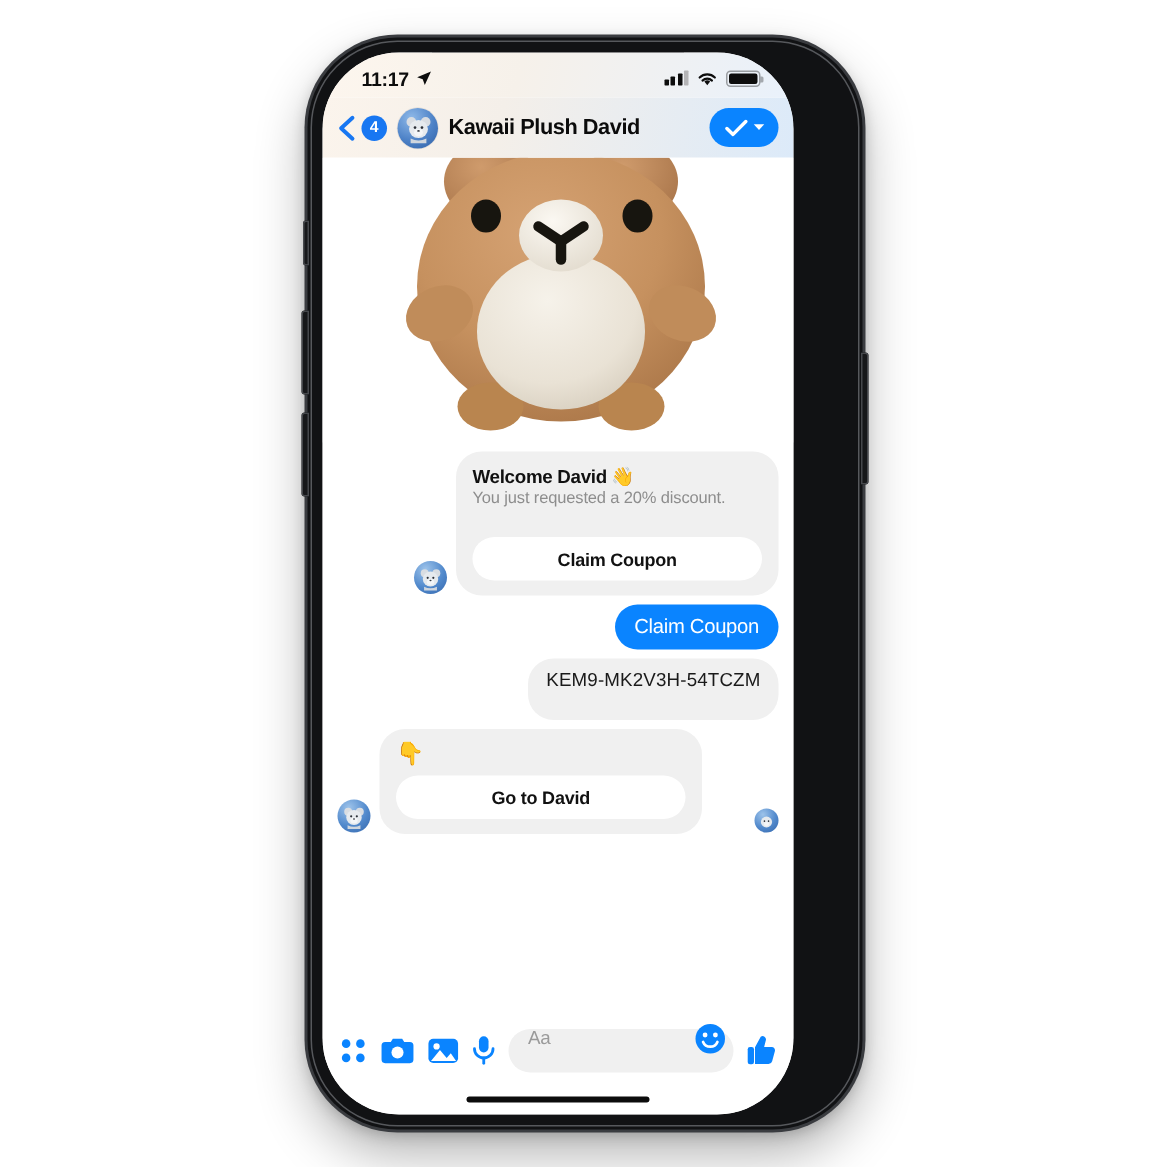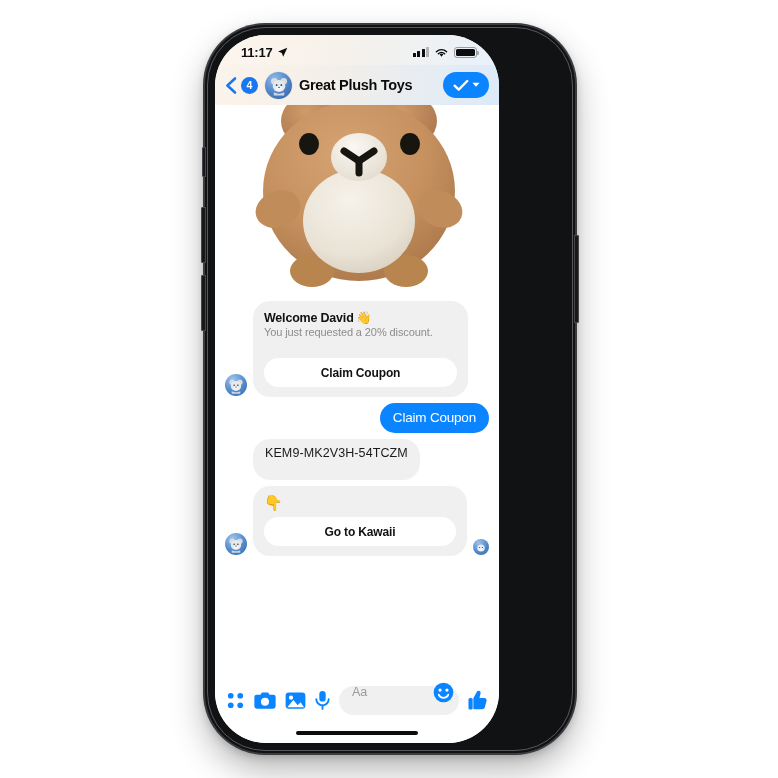--- a/index.html
+++ b/index.html
@@ -46,21 +46,21 @@
   }
   .btn-mute  { left: -3px; top: 122px;  width: 4px; height: 30px; border-radius: 2px 0 0 2px; }
   .btn-volup { left: -4px; top: 182px;  width: 5px; height: 56px; border-radius: 2px 0 0 2px; }
   .btn-voldn { left: -4px; top: 250px;  width: 5px; height: 56px; border-radius: 2px 0 0 2px; }
   .btn-power { right: -4px; top: 210px; width: 5px; height: 88px; border-radius: 0 2px 2px 0; }
 
   
   .screen {
     position: absolute;
     left: 10px; top: 10px;
-    width: 284px; height: 708px;
+    width: 314px; height: 708px;
     border-radius: 51px;
     overflow: hidden;
     background: #ffffff;
     display: flex;
     flex-direction: column;
   }
 
   
   .notch {
     position: absolute;
@@ -185,21 +185,21 @@
 
   .msg-area {
     flex: 1 1 auto;
     padding: 6px 10px 0 10px;
     display: flex;
     flex-direction: column;
     gap: 6px;
     position: relative;
   }
 
-  .row { display: flex; align-items: flex-end; gap: 6px; }
+  .row { display: flex; align-items: flex-end; gap: 6px; justify-content: flex-end; }
   .row.out { justify-content: flex-end; }
 
   .mini-avatar {
     width: 22px; height: 22px; border-radius: 50%;
     background: radial-gradient(circle at 35% 25%, #9dc3ea 0%, #5189cc 55%, #3466ab 100%);
     position: relative; overflow: hidden; flex: 0 0 22px;
     margin-bottom: 1px;
   }
   .avatar-spacer { width: 22px; flex: 0 0 22px; }
 
@@ -351,21 +351,21 @@
             <circle cx="29" cy="11" r="6.2" fill="#d9dde2"></circle>
             <ellipse cx="20" cy="20" rx="12" ry="11.5" fill="#e6eaee"></ellipse>
             <ellipse cx="20" cy="24.5" rx="5.6" ry="4.6" fill="#f4f6f8"></ellipse>
             <circle cx="15.6" cy="18.2" r="1.7" fill="#2b2f36"></circle>
             <circle cx="24.4" cy="18.2" r="1.7" fill="#2b2f36"></circle>
             <ellipse cx="20" cy="22.4" rx="1.7" ry="1.2" fill="#3a3f47"></ellipse>
             <path d="M10 32 q10 5 20 0 v6 h-20 z" fill="#cfd6de"></path>
           </svg>
         </div>
 
-        <div class="chat-title">Great Plush Toys</div>
+        <div class="chat-title">Kawaii Plush David</div>
 
         <div class="verified-pill">
           <svg width="16" height="13" viewBox="0 0 18 14">
             <path d="M1.8 7.2 L6.4 11.6 L16 2" stroke="#ffffff" stroke-width="2.6" fill="none" stroke-linecap="round" stroke-linejoin="round"></path>
           </svg>
           <svg width="8" height="6" viewBox="0 0 10 7">
             <path d="M0.6 0.8 L5 5.6 L9.4 0.8 Z" fill="#ffffff"></path>
           </svg>
         </div>
       </div>
@@ -459,21 +459,21 @@
                 <ellipse cx="20" cy="20" rx="12" ry="11.5" fill="#e6eaee"></ellipse>
                 <ellipse cx="20" cy="24.5" rx="5.6" ry="4.6" fill="#f4f6f8"></ellipse>
                 <circle cx="15.6" cy="18.2" r="1.7" fill="#2b2f36"></circle>
                 <circle cx="24.4" cy="18.2" r="1.7" fill="#2b2f36"></circle>
                 <ellipse cx="20" cy="22.4" rx="1.7" ry="1.2" fill="#3a3f47"></ellipse>
                 <path d="M10 32 q10 5 20 0 v6 h-20 z" fill="#cfd6de"></path>
               </svg>
             </div>
             <div class="card">
               <div class="emoji-line">👇</div>
-              <div class="card-btn">Go to Kawaii</div>
+              <div class="card-btn">Go to David</div>
             </div>
             <div class="mini-avatar" style="margin-left:auto;width:16px;height:16px;flex:0 0 16px;">
               <svg class="bearface" viewBox="0 0 40 40">
                 <ellipse cx="20" cy="20" rx="12" ry="11.5" fill="#e6eaee"></ellipse>
                 <ellipse cx="20" cy="24.5" rx="5.6" ry="4.6" fill="#f4f6f8"></ellipse>
                 <circle cx="15.6" cy="18.2" r="1.7" fill="#2b2f36"></circle>
                 <circle cx="24.4" cy="18.2" r="1.7" fill="#2b2f36"></circle>
               </svg>
             </div>
           </div>

